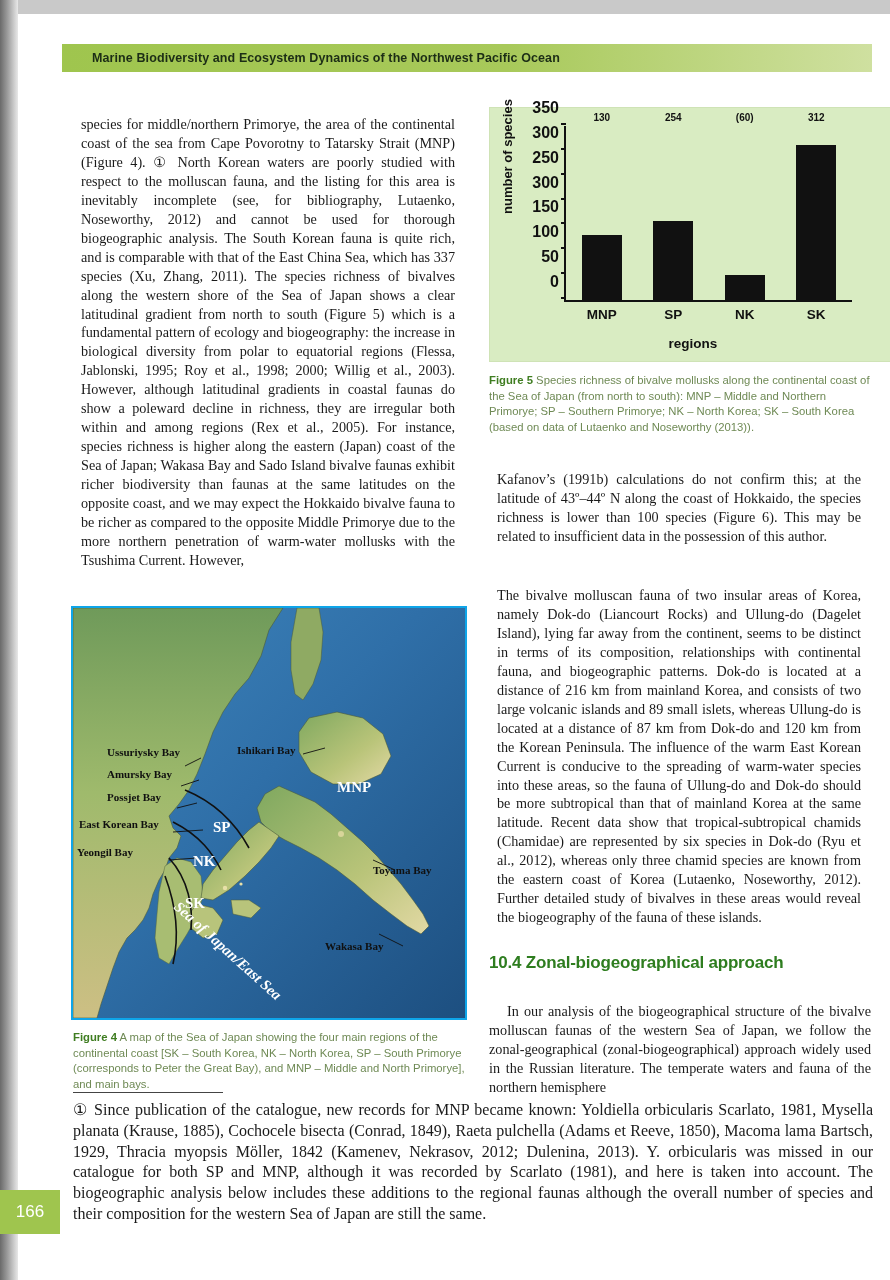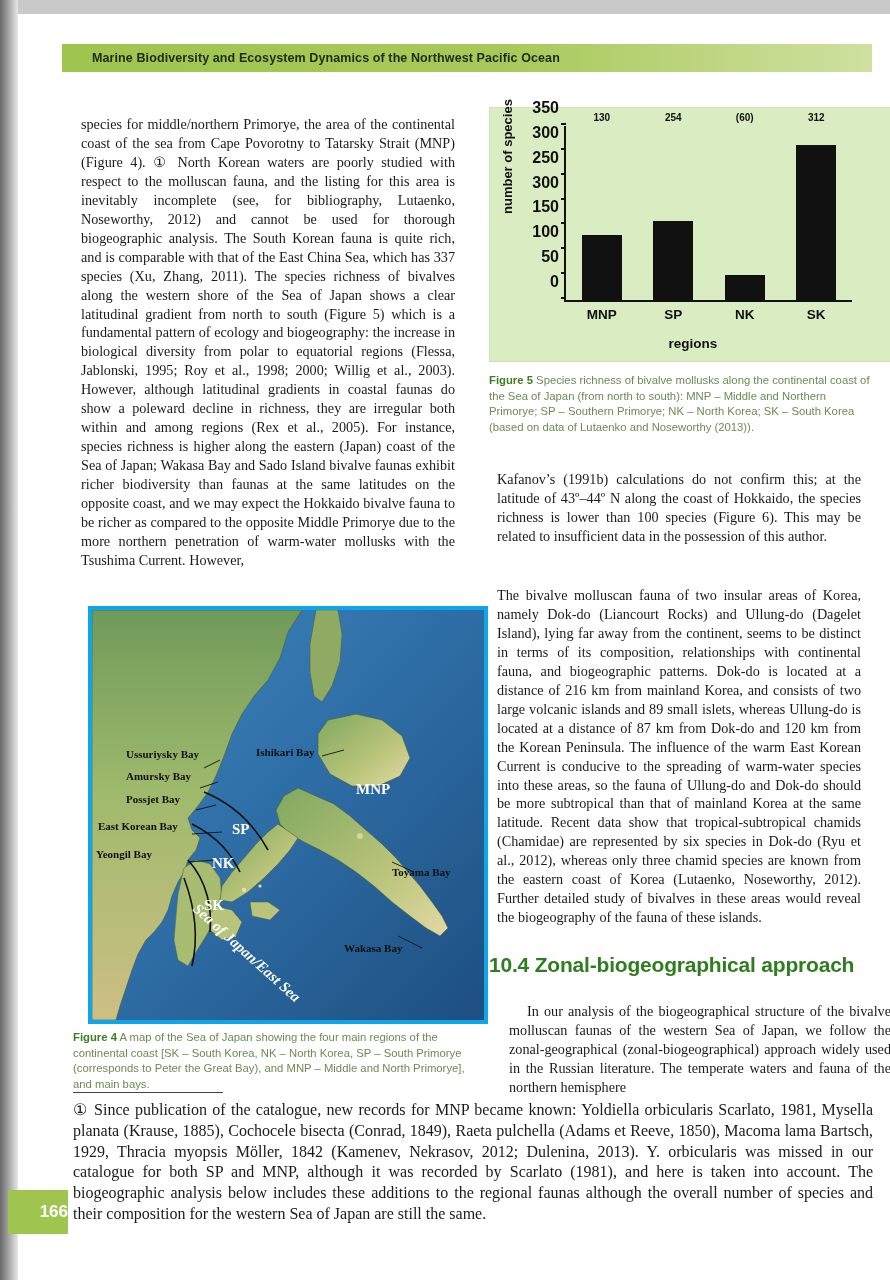--- a/index.html
+++ b/index.html
@@ -218,53 +218,52 @@
   }
   .cap4 {
     left: 73px;
     top: 1030px;
     width: 392px;
   }
 
   
   .map-box {
     position: absolute;
-    left: 88px;
+    left: 71px;
     top: 606px;
     width: 392px;
     height: 410px;
-    border: 4px solid #0ea5e9;
+    border: 2px solid #0ea5e9;
     overflow: hidden;
     background: #2f6fa8;
   }
   .map-svg { display: block; }
 
   
   .section-head {
     position: absolute;
     left: 489px;
     top: 953px;
     width: 390px;
     font-family: "Liberation Sans", sans-serif;
     font-weight: bold;
-    font-size: 21px;
+    font-size: 17px;
     color: #2e7d1f;
     letter-spacing: -0.2px;
   }
   .section-head .num { color: #2e7d1f; }
   .after-head {
     position: absolute;
     left: 489px;
     top: 988px;
     width: 382px;
     font-size: 14.2px;
     line-height: 1.335;
     text-align: justify;
     color: #1a1a1a;
-    margin-left: 20px;
   }
 
   
   .footnote-rule {
     position: absolute;
     left: 73px;
     top: 1092px;
     width: 150px;
     height: 1px;
     background: #444;
@@ -283,26 +282,25 @@
   
   .page-num {
     position: absolute;
     left: 0px;
     top: 1190px;
     width: 60px;
     height: 44px;
     background: #9fc54e;
     display: flex;
     align-items: center;
-    justify-content: flex-end;
-    font-family: "Liberation Sans", sans-serif;
-    font-weight: bold;
+    justify-content: center;
+    font-family: "Liberation Sans", sans-serif;
+    font-weight: normal;
     font-size: 17px;
     color: #ffffff;
-    margin-left: 8px;
   }
 
   .map-label {
     font-family: "Liberation Serif", serif;
     font-weight: bold;
     fill: #101010;
     font-size: 11px;
   }
   .map-label-white {
     font-family: "Liberation Serif", serif;

